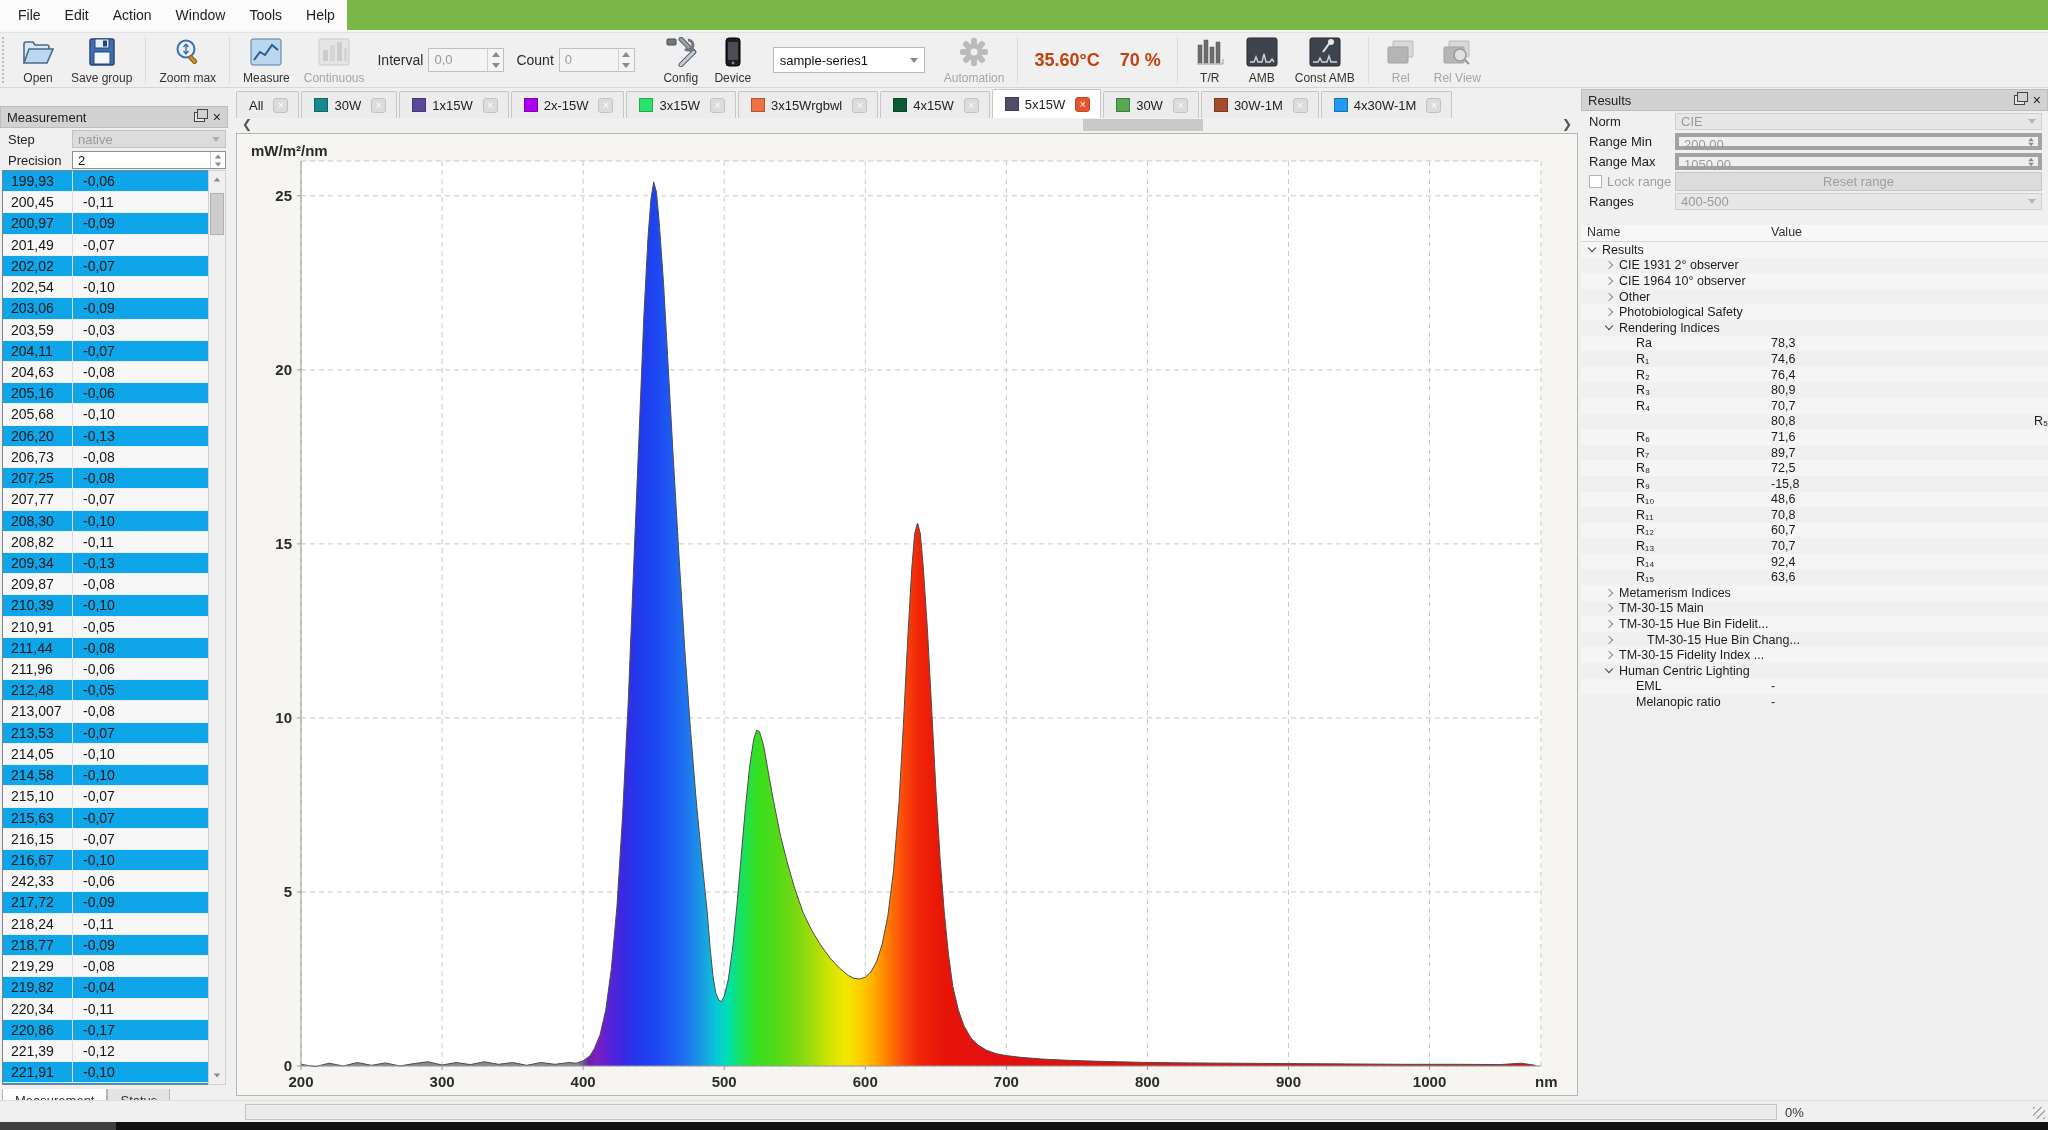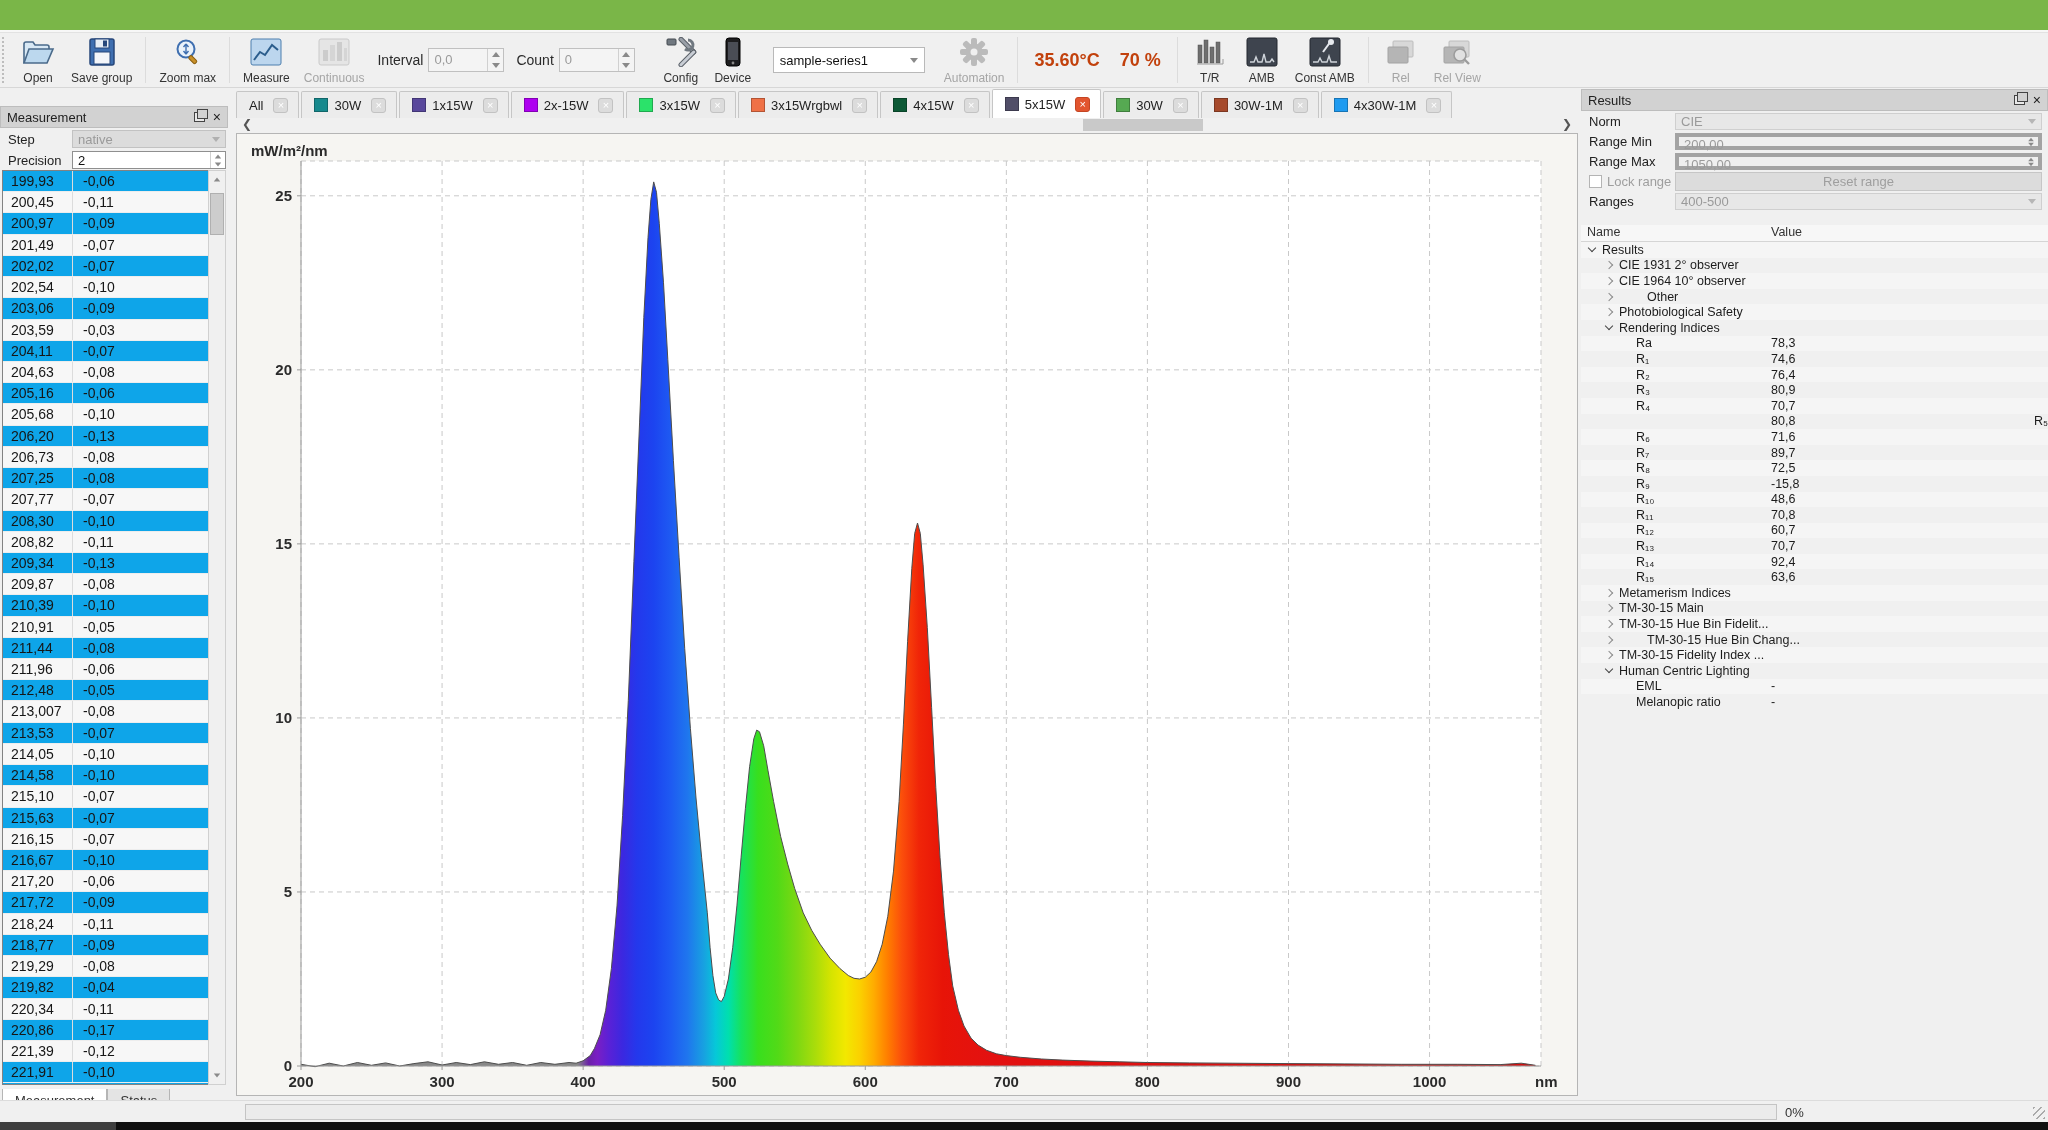--- a/index.html
+++ b/index.html
@@ -119,20 +119,28 @@
     background:repeating-linear-gradient(135deg,#aaa 0 2px,transparent 2px 5px); }
   #bottomstrip { position:absolute; left:0; top:1122px; width:2048px; height:8px; background:#101010; }
   #bottomstrip .lseg { position:absolute; left:0; top:0; width:116px; height:8px; background:#3f3f3f; }
 
   svg text { font-family:"Liberation Sans", sans-serif; }
 </style>
 </head>
 <body>
 
 <div id="menubar">
+  <div id="menu-items">
+      <div class="menu-item">File</div>
+      <div class="menu-item">Edit</div>
+      <div class="menu-item">Action</div>
+      <div class="menu-item">Window</div>
+      <div class="menu-item">Tools</div>
+      <div class="menu-item">Help</div>
+    </div>
   <div id="menu-green" style="background: rgb(122, 182, 72);"></div>
 </div>
 <div id="menubar-gap"></div>
 
 <div id="toolbar">
   <div class="tb-handle"></div>
 
   <div class="tb-btn">
     <span class="ic">
       <svg width="34" height="30" viewBox="0 0 34 30">
@@ -497,21 +505,21 @@
       </div>
       <div class="mrow">
         <span class="c1">216,15</span>
         <span class="c2">-0,07</span>
       </div>
       <div class="mrow">
         <span class="c1">216,67</span>
         <span class="c2">-0,10</span>
       </div>
       <div class="mrow">
-        <span class="c1">217,20</span>
+        <span class="c1">242,33</span>
         <span class="c2">-0,06</span>
       </div>
       <div class="mrow">
         <span class="c1">217,72</span>
         <span class="c2">-0,09</span>
       </div>
       <div class="mrow">
         <span class="c1">218,24</span>
         <span class="c2">-0,11</span>
       </div>
@@ -790,21 +798,21 @@
         <span>Results</span>
       </div>
       <div class="trow" style="padding-left: 25px;">
         <span class="chev col"></span>
         <span>CIE 1931 2° observer</span>
       </div>
       <div class="trow" style="padding-left: 25px;">
         <span class="chev col"></span>
         <span>CIE 1964 10° observer</span>
       </div>
-      <div class="trow" style="padding-left: 25px; gap: 28px;">
+      <div class="trow" style="padding-left: 25px;">
         <span class="chev col"></span>
         <span>Other</span>
       </div>
       <div class="trow" style="padding-left: 25px;">
         <span class="chev col"></span>
         <span>Photobiological Safety</span>
       </div>
       <div class="trow" style="padding-left: 25px;">
         <span class="chev exp"></span>
         <span>Rendering Indices</span>

